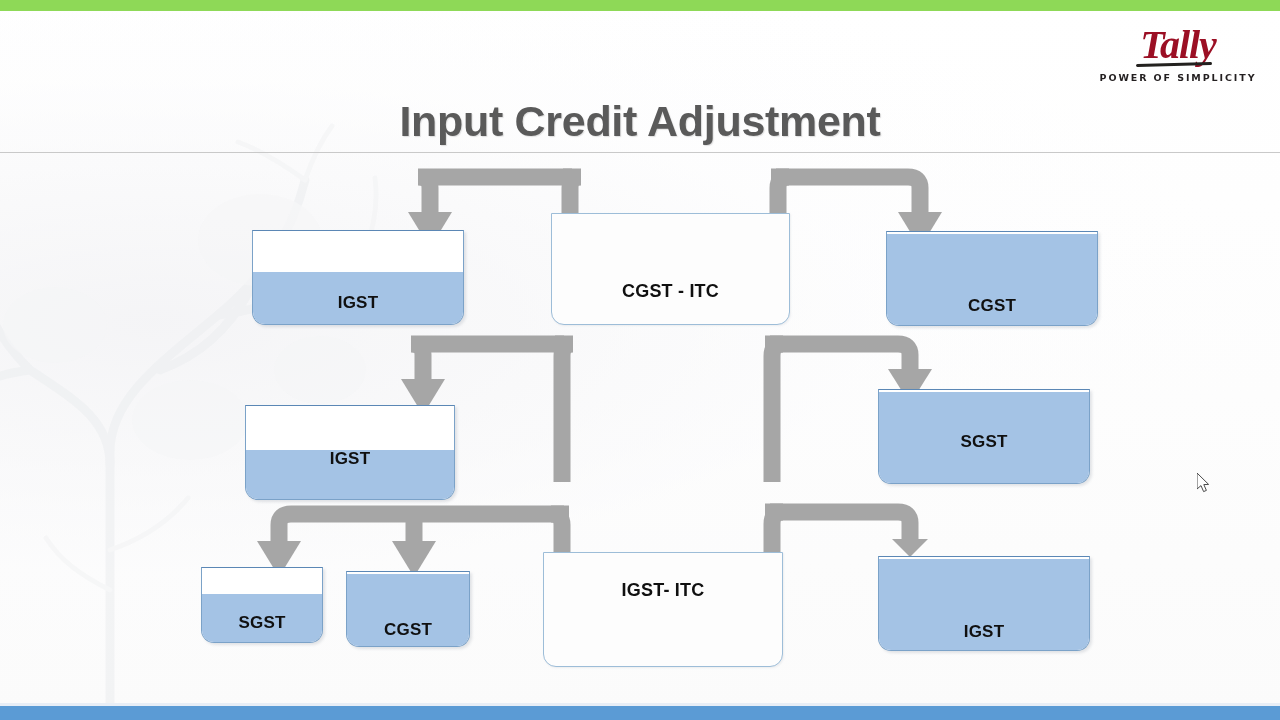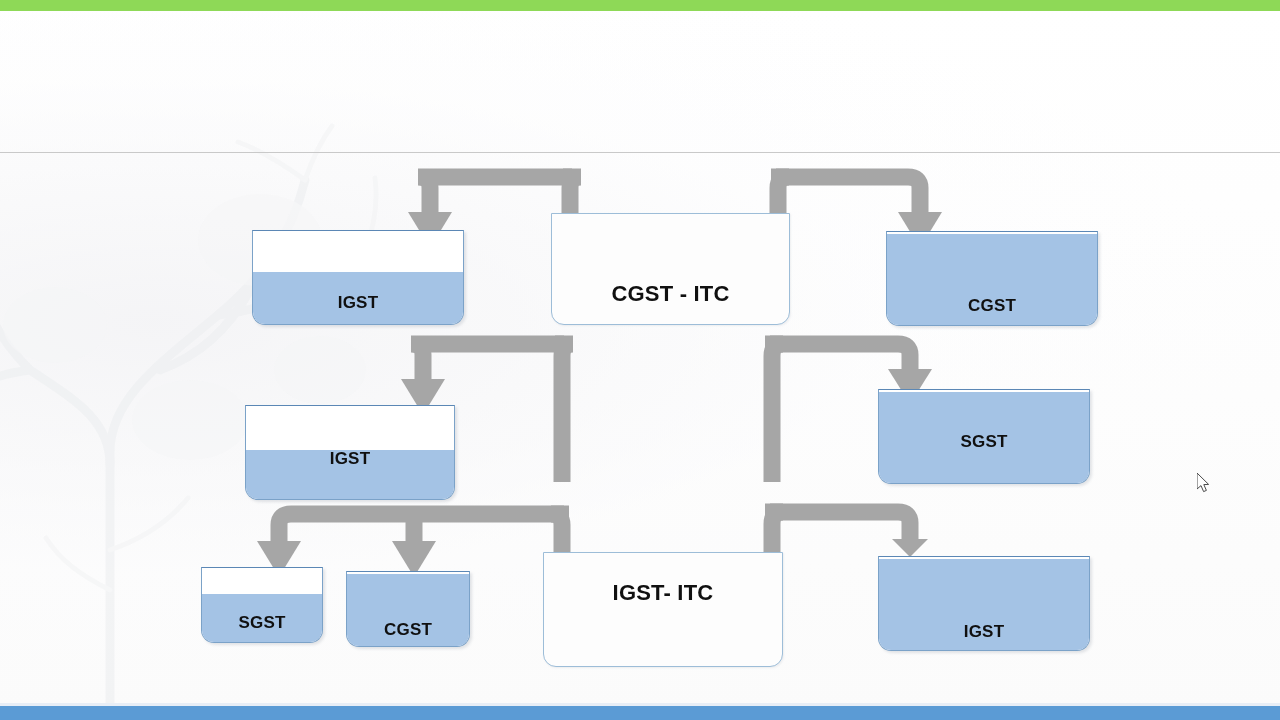--- a/index.html
+++ b/index.html
@@ -169,21 +169,21 @@
     position: absolute;
     left: 0; right: 0;
     text-align: center;
     font-size: 17px;
     font-weight: bold;
     color: #101010;
     letter-spacing: .2px;
     z-index: 3;
     pointer-events: none;
   }
-  .tank-label.mid { font-size: 22px; }
+  .tank-label.mid { font-size: 18px; }
 
   
   .cursor {
     position: absolute;
     left: 1197px;
     top: 473px;
     width: 14px;
     height: 21px;
     pointer-events: none;
     z-index: 50;
@@ -216,20 +216,27 @@
     <g fill="#f4f5f6" opacity=".85">
       <ellipse cx="300" cy="120" rx="62" ry="46"></ellipse>
       <ellipse cx="95" cy="205" rx="52" ry="38"></ellipse>
       <ellipse cx="230" cy="300" rx="58" ry="40"></ellipse>
       <ellipse cx="360" cy="250" rx="46" ry="34"></ellipse>
     </g>
   </svg>
 
   <div class="topbar"></div>
 
+  <div class="header">
+    <div class="logo">
+      <div class="logo-mark">Tally</div>
+      <div class="logo-tag">POWER OF SIMPLICITY</div>
+    </div>
+    <div class="page-title">Input Credit Adjustment</div>
+  </div>
   <div class="header-rule"></div>
 
   <div class="diagram">
 
     <svg width="1280" height="554" xmlns="http://www.w3.org/2000/svg" aria-hidden="true">
       <defs>
         <style>
           .pipe { fill:none; stroke:#a6a6a6; stroke-width:17; stroke-linecap:butt; }
           .head { fill:#a6a6a6; }
         </style>

